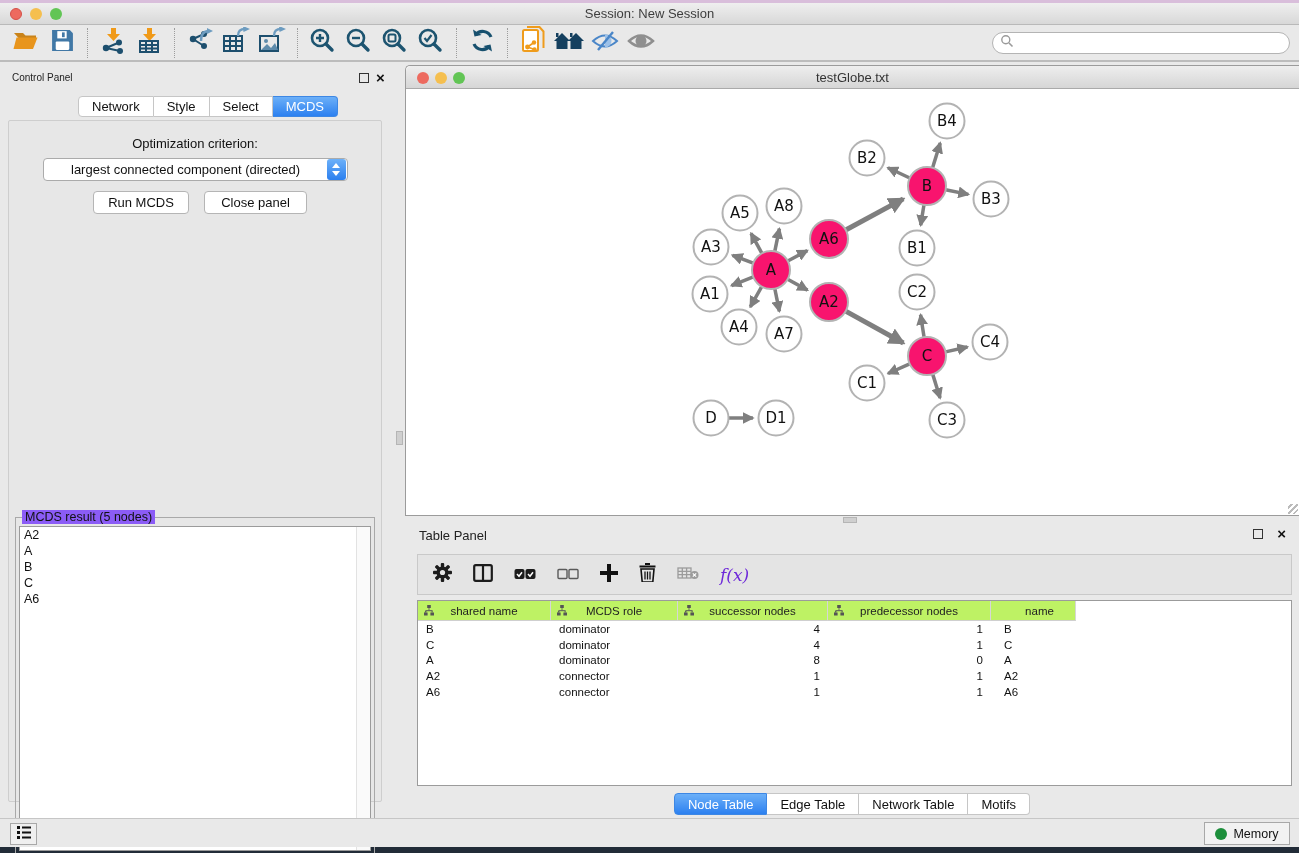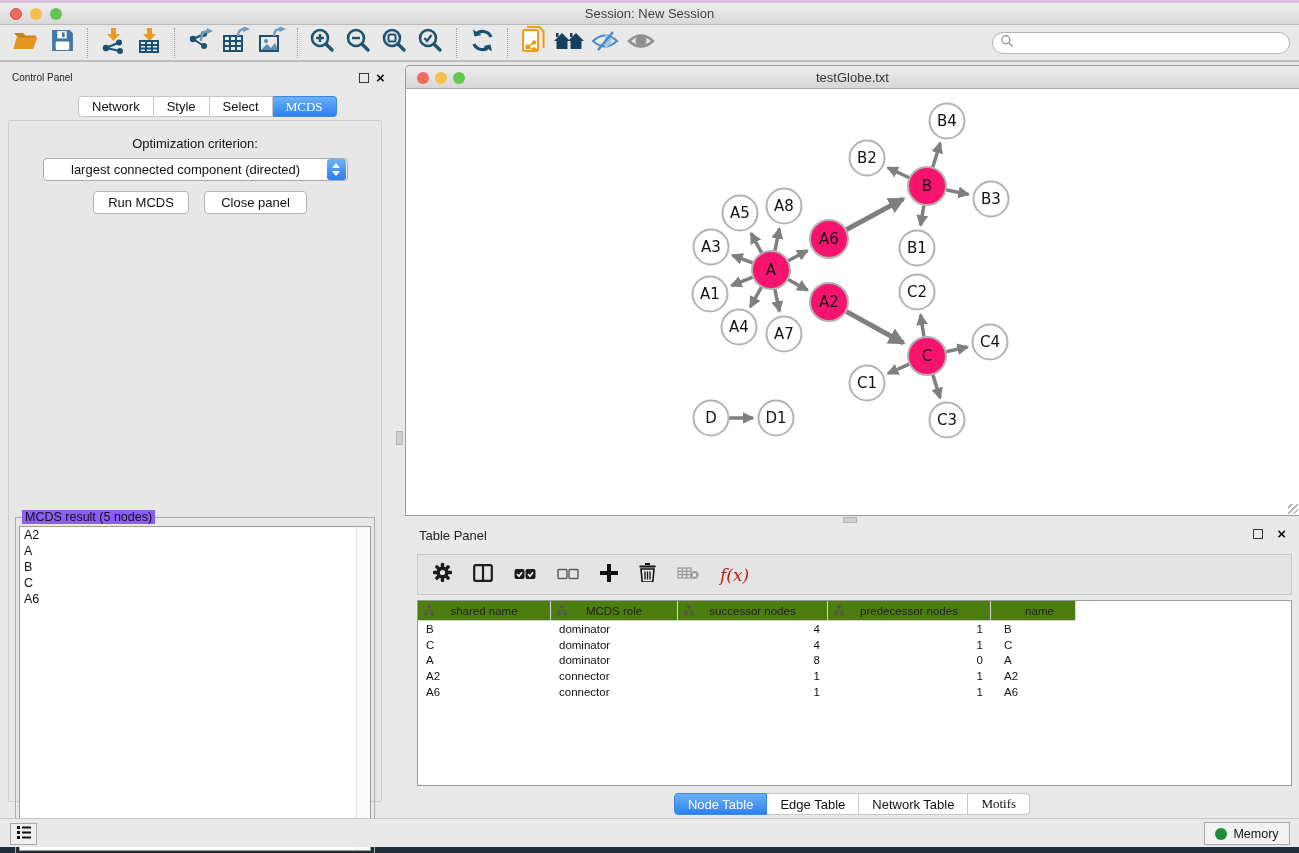--- a/index.html
+++ b/index.html
@@ -27,21 +27,21 @@
 
   
   #control-panel { position:absolute; left:0; top:59px; width:390px; height:756px; }
   #cp-header { position:absolute; left:12px; top:10px; font-size:10px; color:#222; }
   .win-float { position:absolute; width:10px; height:10px; border:1.5px solid #333; background:transparent; }
   .win-close { position:absolute; font-size:15px; font-weight:bold; color:#111; line-height:10px; }
   #cp-tabs { position:absolute; left:78px; top:34px; height:16px; display:flex; }
   .tab { height:21px; padding:0 13px; font-size:13px; background:#fff; border:1px solid #c6c6c6;
     border-left:none; display:flex; align-items:center; color:#111; }
   .tab.first { border-left:1px solid #c6c6c6; border-radius:4px 0 0 4px; }
-  .tab.last { border-radius:0 4px 4px 0;font-family:Liberation Serif, serif; }
+  .tab.last { border-radius:0 4px 4px 0; }
   .tab.active { background:linear-gradient(#6cb0f8,#2c80f0); color:#fff; border-color:#3d87e4; }
   #cp-inset { position:absolute; left:8px; top:58px; width:374px; height:682px;
     background:#e7e7e7; border:1px solid #cecece; border-radius:2px; }
   #opt-label { position:absolute; top:15px; width:100%; text-align:center; font-size:13px; color:#111; }
   #criterion-select { position:absolute; left:34px; top:37px; width:305px; height:23px; background:#fff;
     border:1px solid #ababab; border-radius:4px; display:flex; align-items:center; }
   #criterion-select .sel-text { flex:1; font-size:13px; padding-left:27px; color:#111; white-space:nowrap; overflow:hidden; }
   #criterion-select .stepper { width:19px; height:21px; border-radius:3px; margin-right:1px;
     background:linear-gradient(#6db1f9,#2b7fef); position:relative; }
   .chev { position:absolute; left:5px; width:0; height:0; border-left:4.5px solid transparent; border-right:4.5px solid transparent; }
@@ -70,25 +70,25 @@
     background:repeating-linear-gradient(135deg,#fff 0 2px,#bbb 2px 4px); }
   .split-handle-v { position:absolute; left:396px; top:428px; width:7px; height:14px; background:#cfcfcf; border:1px solid #b5b5b5; }
   .split-handle-h { position:absolute; left:843px; top:514px; width:14px; height:6px; background:#cfcfcf; border:1px solid #b5b5b5; }
 
   
   #table-panel { position:absolute; left:405px; top:520px; width:894px; height:298px; }
   #tp-header { position:absolute; left:14px; top:5px; font-size:13px; color:#222; }
   #tp-toolbar { position:absolute; left:12px; top:31px; right:7px; height:41px;
     background:#e4e4e4; border:1px solid #c9c9c9; display:flex; align-items:center; padding-left:15px; gap:21px; }
   .tp-btn { display:flex; align-items:center; justify-content:center; }
-  #fx-label { font-family:"DejaVu Serif", serif; font-style:italic; font-size:17px; color:#b91c1c; }
+  #fx-label { font-family:"DejaVu Serif", serif; font-style:italic; font-size:17px; color:#6d28d9; }
   #node-table { position:absolute; left:12px; top:77px; right:7px; height:186px; background:#fff;
     border:1px solid #9b9b9b; overflow:hidden; font-size:11.5px; }
   .t-head { display:flex; height:20px; }
-  .th { position:relative; background:#4d7c0f; border-right:1px solid #d6d6d6; border-bottom:1px solid #cfcfcf;
+  .th { position:relative; background:#bef264; border-right:1px solid #d6d6d6; border-bottom:1px solid #cfcfcf;
     display:flex; align-items:center; justify-content:center; color:#222; }
   .th .fork { position:absolute; left:6px; top:4px; }
   .t-row { display:flex; height:15.8px; align-items:center; color:#111; }
   .td { padding:0 8px; white-space:nowrap; }
   .c0 { width:133px; } .c1 { width:127px; } .c2 { width:150px; text-align:right; }
   .c3 { width:163px; text-align:right; } .c4 { width:85px; padding-left:13px; }
   #tp-tabs { position:absolute; left:0; right:0; top:270px; display:flex; justify-content:center; }
   #tp-tabs .tab { height:22px; }
 
   

